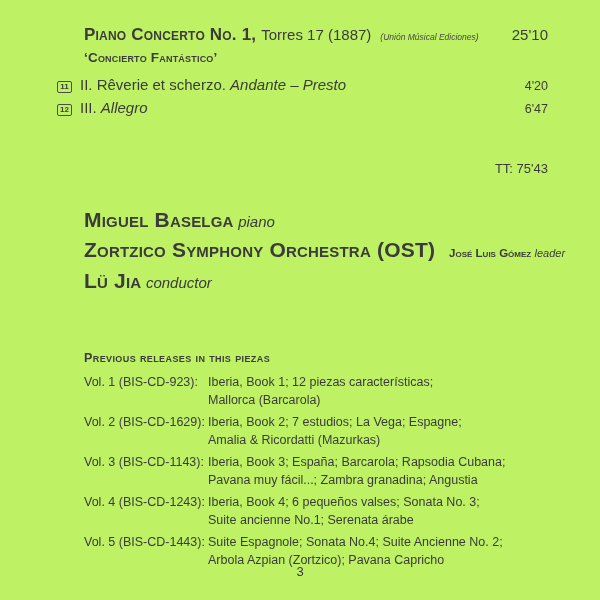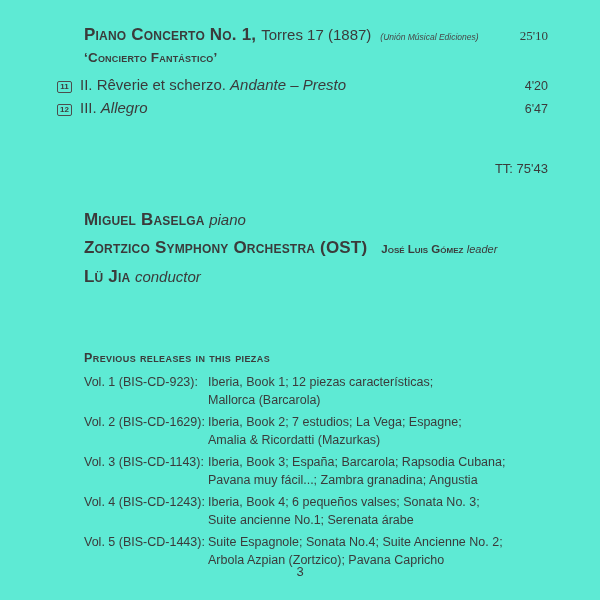--- a/index.html
+++ b/index.html
@@ -5,29 +5,29 @@
   html,body{margin:0;padding:0;}
   body{
     width:600px;height:600px;
     background:#fcfcfc;
     font-family:"Liberation Sans","DejaVu Sans",sans-serif;
     color:#3b3b3b;
     position:relative;
     overflow:hidden;
     -webkit-font-smoothing:antialiased;
   }
-  .page{position:absolute;inset:0;background:#5eead4;}
+  .page{position:absolute;inset:0;background:#bef264;}
   .sc{font-variant:small-caps;}
 
   
   .work-header{position:absolute;left:84px;right:52px;top:25px;display:flex;align-items:baseline;white-space:nowrap;}
   .work-title{font-size:17px;font-weight:600;letter-spacing:.2px;}
   .work-detail{font-size:15px;font-weight:400;margin-left:5px;}
   .work-publisher{font-size:8.5px;font-style:italic;margin-left:9px;color:#474747;}
-  .work-duration{font-size:13px;margin-left:auto;font-family:Liberation Serif, serif;}
+  .work-duration{font-size:15px;margin-left:auto;}
   .work-subtitle{position:absolute;left:84px;top:50px;font-size:13.5px;font-weight:600;letter-spacing:.2px;}
 
   
   .tracks{position:absolute;left:57px;right:52px;top:76px;}
   .track-row{display:flex;align-items:baseline;height:23px;}
   .track-num{
     align-self:center;
     font-size:8px;font-weight:700;
     border:1px solid #4d4d4d;border-radius:2px;
     min-width:11px;height:10px;line-height:10px;
@@ -36,21 +36,21 @@
   }
   .track-text{font-size:15px;margin-left:8px;flex:1;white-space:nowrap;}
   .track-italic{font-style:italic;margin-left:.28em;}
   .track-time{font-size:12.5px;}
 
   
   .total-time{position:absolute;right:52px;top:161px;font-size:13px;}
 
   
   .performers{position:absolute;left:84px;top:206px;line-height:28px;white-space:nowrap;}
-  .perf-name{font-size:17px;font-weight:600;letter-spacing:.2px;}
+  .perf-name{font-size:21px;font-weight:600;letter-spacing:.2px;}
   .perf-role{font-size:15px;font-style:italic;margin-left:.3em;}
   .perf-secondary-name{font-size:11.5px;font-weight:600;margin-left:14px;}
   .perf-secondary-role{font-size:11px;font-style:italic;margin-left:.3em;}
 
   
   .previous{position:absolute;left:84px;right:40px;top:351px;}
   .previous-heading{font-size:12.5px;font-weight:600;letter-spacing:.4px;margin-bottom:9px;}
   .release-item{display:flex;margin-bottom:5px;}
   .release-label{font-size:12.5px;line-height:17.5px;width:124px;flex:none;}
   .release-desc{font-size:12.5px;line-height:17.5px;flex:1;white-space:pre-line;}

